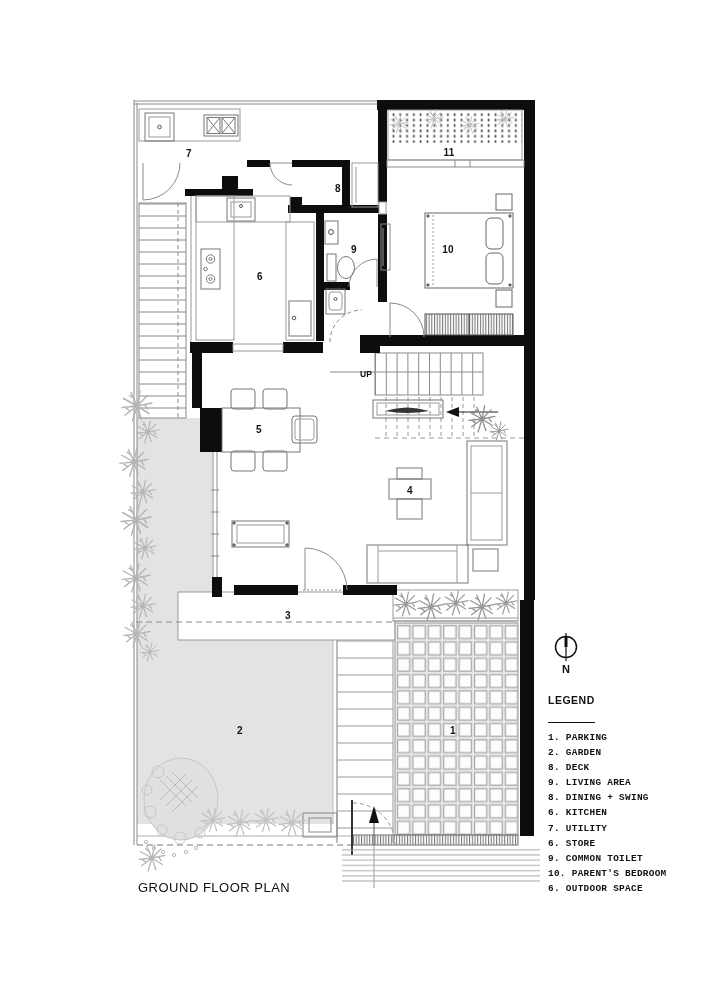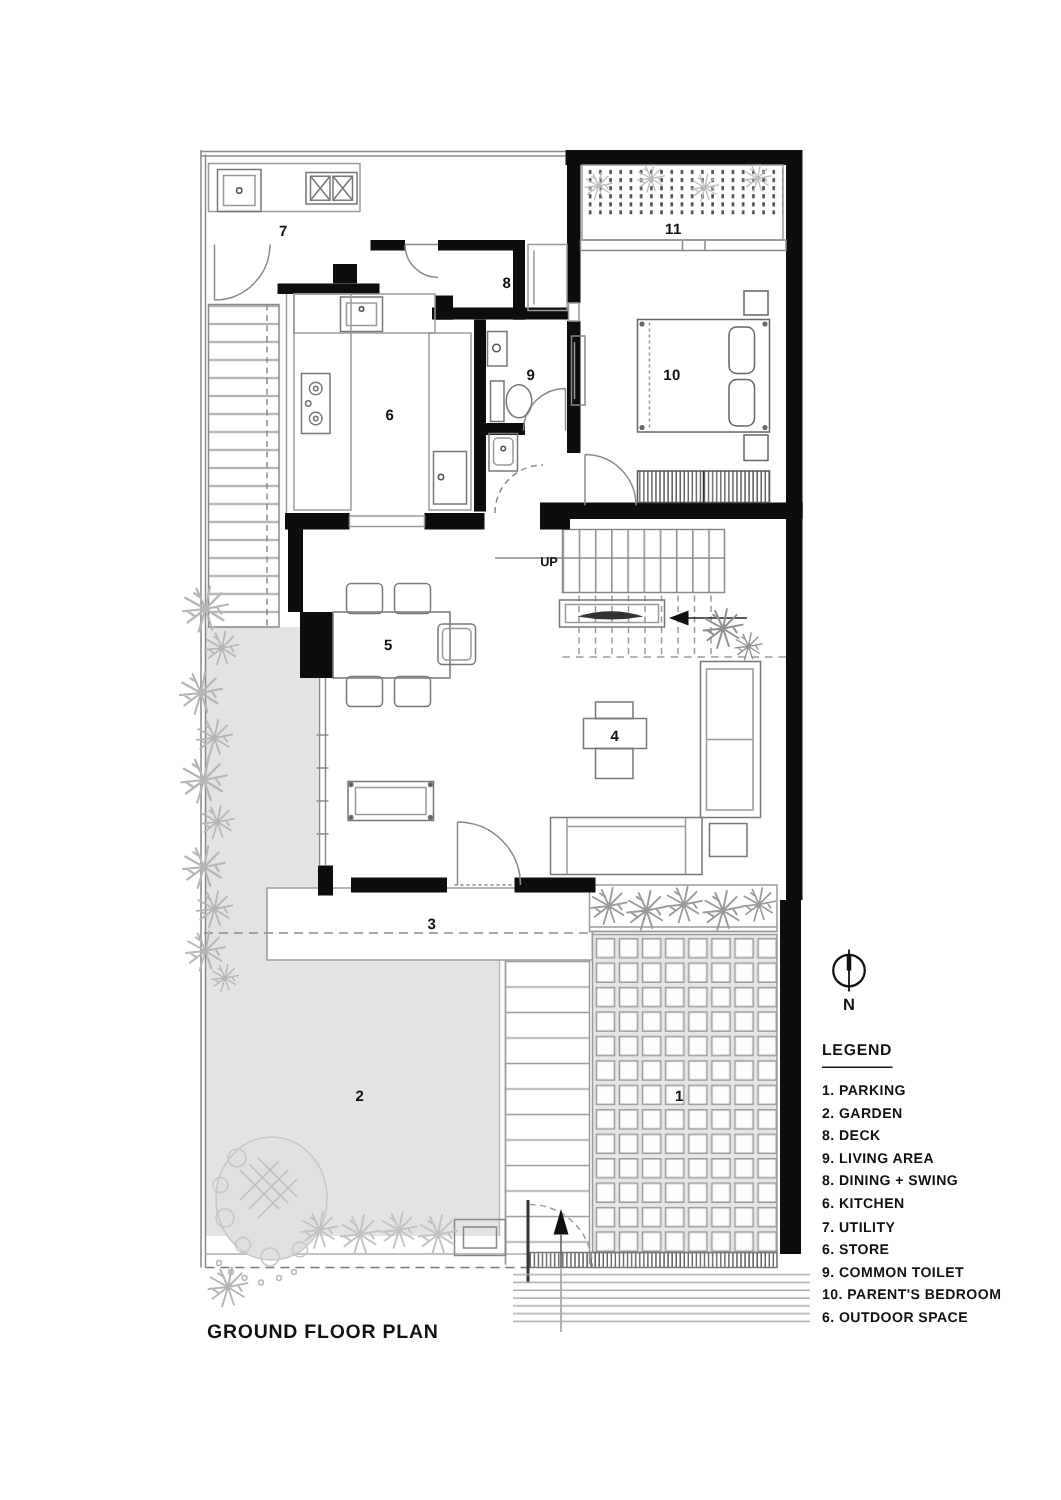--- a/index.html
+++ b/index.html
@@ -4,23 +4,23 @@
 <style>
   html,body{margin:0;padding:0;background:#fff;}
   .canvas{position:relative;width:707px;height:1000px;background:#ffffff;overflow:hidden;
           font-family:"Liberation Sans",sans-serif;color:#111;}
   .plan-svg{position:absolute;left:0;top:0;}
   svg text{font-family:"Liberation Sans",sans-serif;font-weight:bold;fill:#111;}
   .room-label{font-size:10px;letter-spacing:.3px;}
   .up-label{font-size:8.5px;}
   .legend{position:absolute;left:548px;top:690px;}
   .legend-heading{display:inline-block;font-size:10.5px;font-weight:bold;letter-spacing:.5px;
-                  border-bottom:1.5px solid #111;padding-bottom:5px;margin-bottom:7px;}
-  .legend-item{font-size:9.4px;font-weight:bold;line-height:15.1px;letter-spacing:.3px;white-space:nowrap;}
-  .plan-title{position:absolute;left:138px;top:880px;font-size:13px;font-weight:bold;letter-spacing:.5px;}
+                  border-bottom:1.5px solid #111;padding-bottom:16px;margin-bottom:7px;}
+  .legend-item{font-size:9.4px;font-weight:bold;line-height:15.1px;letter-spacing:.3px;white-space:nowrap;font-family:Liberation Mono, monospace;}
+  .plan-title{position:absolute;left:138px;top:880px;font-size:13px;font-weight:normal;letter-spacing:.5px;}
   .compass{position:absolute;left:551px;top:627px;}
 </style>
 </head>
 <body>
 
 <div class="canvas">
 
 <svg class="plan-svg" width="707" height="1000" viewBox="0 0 707 1000" xmlns="http://www.w3.org/2000/svg">
   <defs>
     <pattern id="pTreadH" x="139" y="203" width="6" height="12" patternUnits="userSpaceOnUse">

